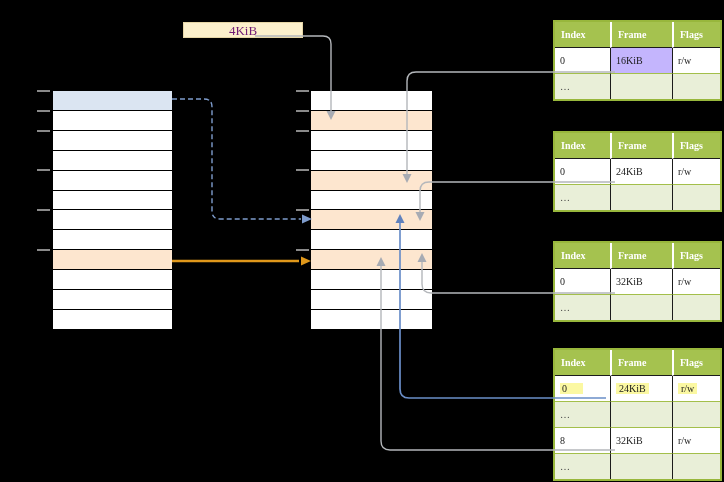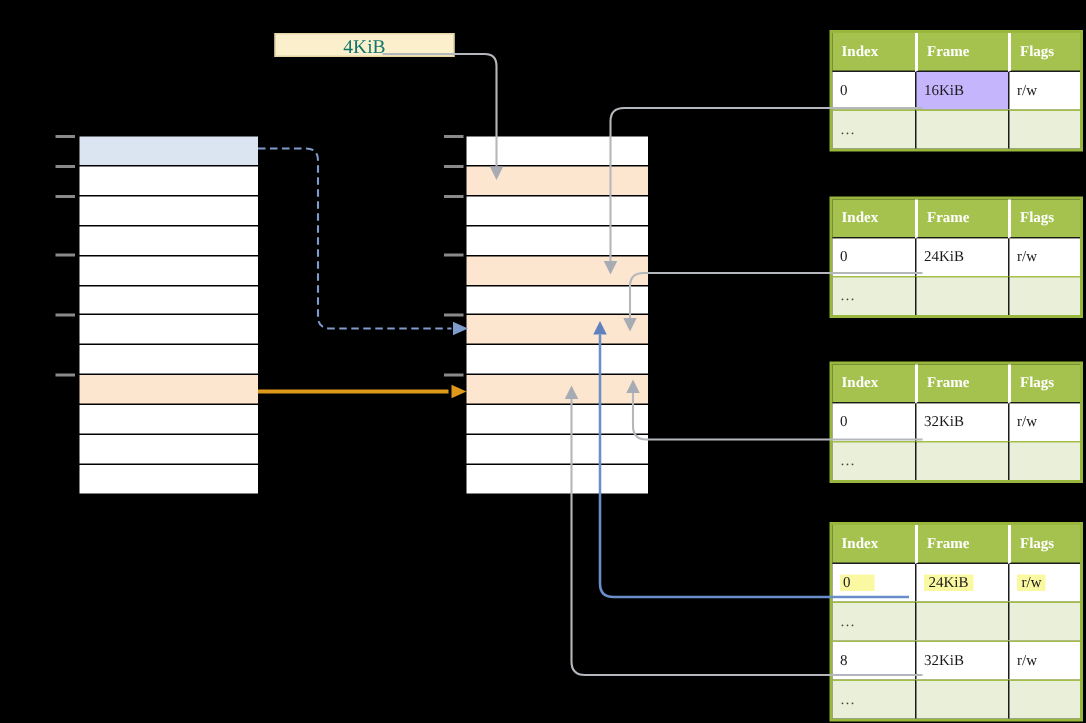--- a/index.html
+++ b/index.html
@@ -2,21 +2,21 @@
 <html><head>
 <meta charset="utf-8">
 <style>
   html,body{margin:0;padding:0;background:#000;}
   .canvas{
     position:relative;width:724px;height:482px;background:#000;
     font-family:"Liberation Serif","DejaVu Serif",serif;overflow:hidden;
   }
   .frame-size-box{
     position:absolute;left:183px;top:22px;width:120px;height:16px;
-    box-sizing:border-box;text-align:center;font-size:13px;line-height:15px;color:#0f766e;
+    box-sizing:border-box;text-align:center;font-size:13px;line-height:15px;color:#701a75;
   }
   .mem-column{position:absolute;display:grid;grid-auto-flow:row;gap:1px;}
   .mem-cell{width:100%;}
   .tick{position:absolute;width:13px;height:2px;}
   table.ptable{
     position:absolute;border-spacing:0;table-layout:fixed;
     font-family:"Liberation Serif","DejaVu Serif",serif;font-size:10px;
   }
   table.ptable th{
     font-weight:bold;text-align:left;padding:0 0 0 6px;height:25px;line-height:25px;

